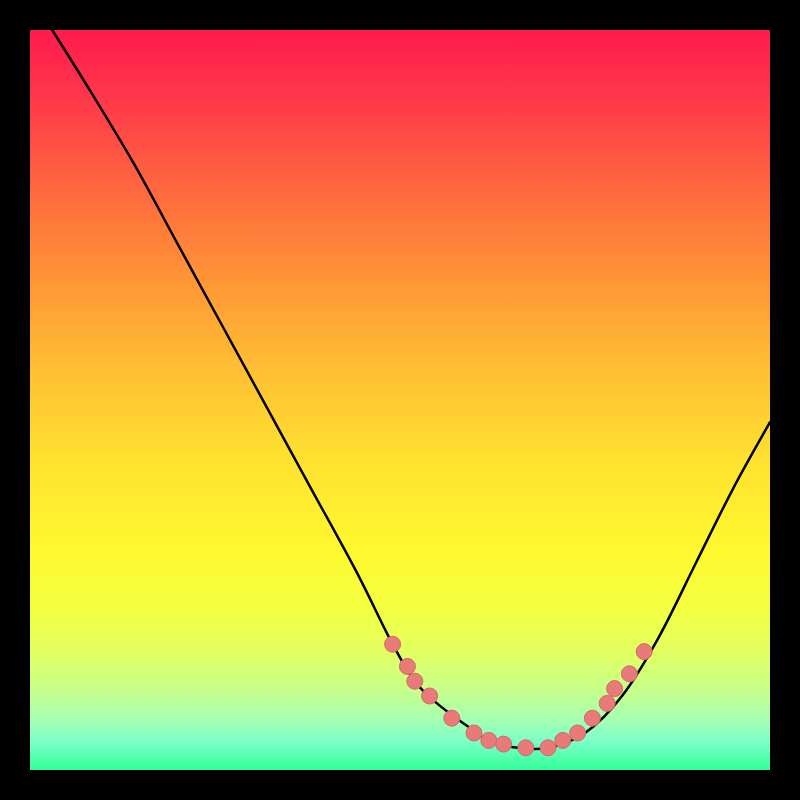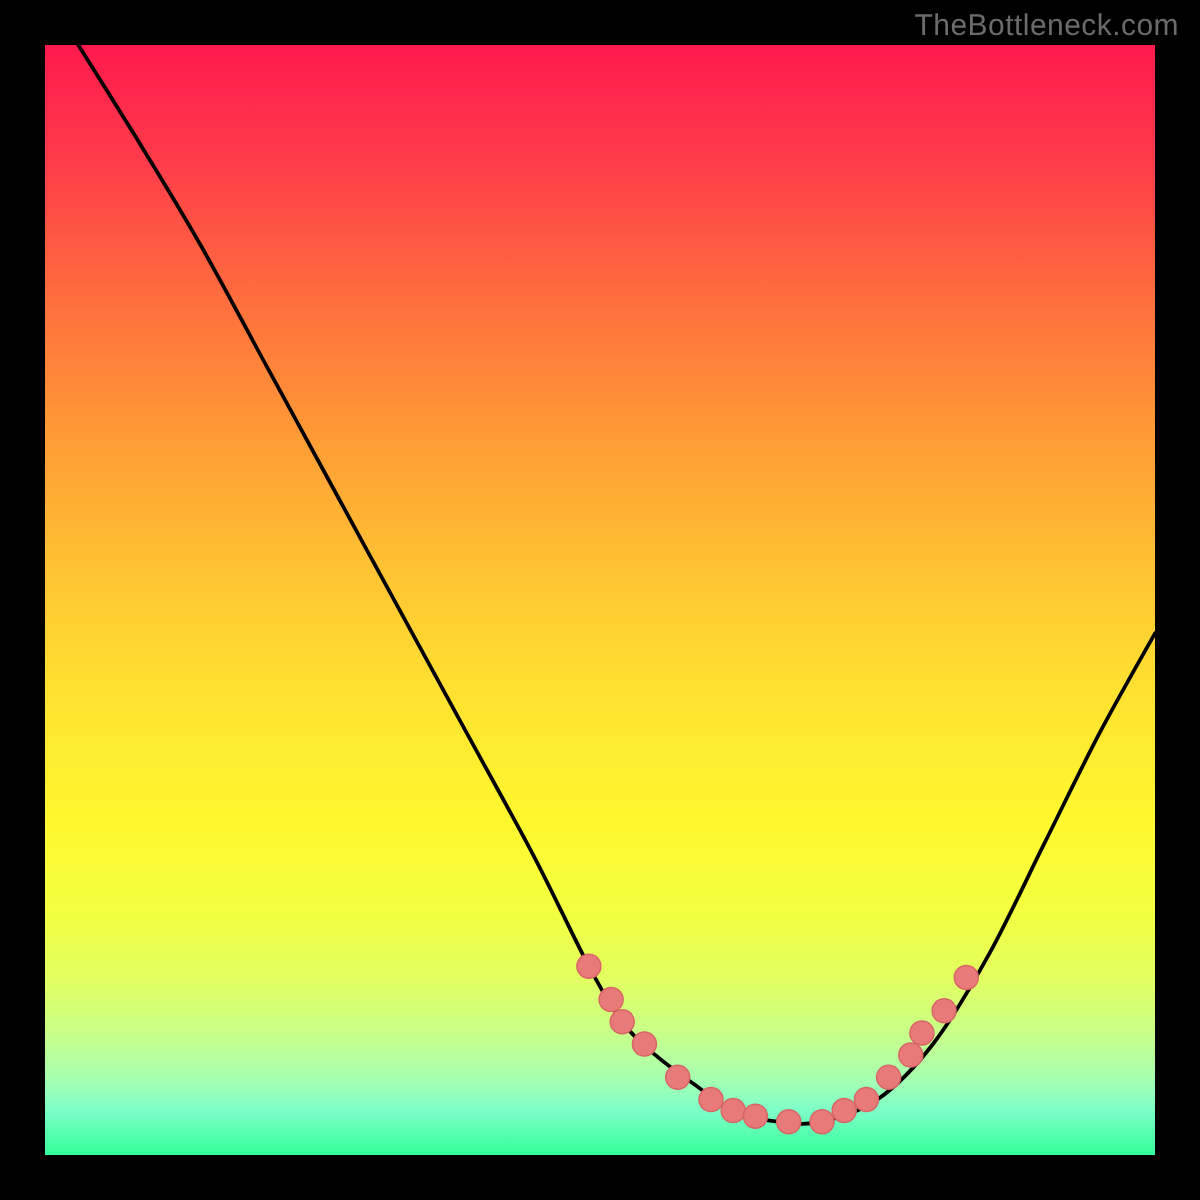--- a/index.html
+++ b/index.html
@@ -62,21 +62,20 @@
     color: #6b6b6b;
     font-size: 20px;
     letter-spacing: 0.3px;
     user-select: none;
   }
 </style>
 </head>
 <body>
 
 <div class="stage">
-  <div class="watermark">TheBottleneck.com</div>
   <div class="plot">
     <div class="gradient"></div>
     <svg class="curve" viewBox="0 0 740 740">
       <path id="curve-path" fill="none" stroke-width="2.5" stroke-linecap="round" stroke="#000000" d="M 22.2 0.0 C 28.4 9.9, 45.6 37.0, 59.2 59.2 C 72.8 81.4, 88.8 107.3, 103.6 133.2 C 118.4 159.1, 133.2 187.5, 148.0 214.6 C 162.8 241.7, 177.6 268.9, 192.4 296.0 C 207.2 323.1, 222.0 350.3, 236.8 377.4 C 251.6 404.5, 266.4 431.7, 281.2 458.8 C 296.0 485.9, 312.0 514.3, 325.6 540.2 C 339.2 566.1, 352.7 595.7, 362.6 614.2 C 372.5 632.7, 377.4 641.3, 384.8 651.2 C 392.2 661.1, 398.4 666.0, 407.0 673.4 C 415.6 680.8, 428.0 689.4, 436.6 695.6 C 445.2 701.8, 450.2 706.7, 458.8 710.4 C 467.4 714.1, 478.5 716.6, 488.4 717.8 C 498.3 719.0, 506.9 720.3, 518.0 717.8 C 529.1 715.3, 542.7 711.6, 555.0 703.0 C 567.3 694.4, 579.7 682.0, 592.0 666.0 C 604.3 650.0, 616.7 629.0, 629.0 606.8 C 641.3 584.6, 653.7 557.5, 666.0 532.8 C 678.3 508.1, 690.7 482.2, 703.0 458.8 C 715.3 435.4, 733.8 403.3, 740.0 392.2"></path>
       <g id="dots">
           <circle cx="362.6" cy="614.2" r="8" fill="#e87a7a" stroke="#d86666" stroke-width="1"></circle>
           <circle cx="377.4" cy="636.4" r="8" fill="#e87a7a" stroke="#d86666" stroke-width="1"></circle>
           <circle cx="384.8" cy="651.2" r="8" fill="#e87a7a" stroke="#d86666" stroke-width="1"></circle>
           <circle cx="399.6" cy="666.0" r="8" fill="#e87a7a" stroke="#d86666" stroke-width="1"></circle>
           <circle cx="421.8" cy="688.2" r="8" fill="#e87a7a" stroke="#d86666" stroke-width="1"></circle>

